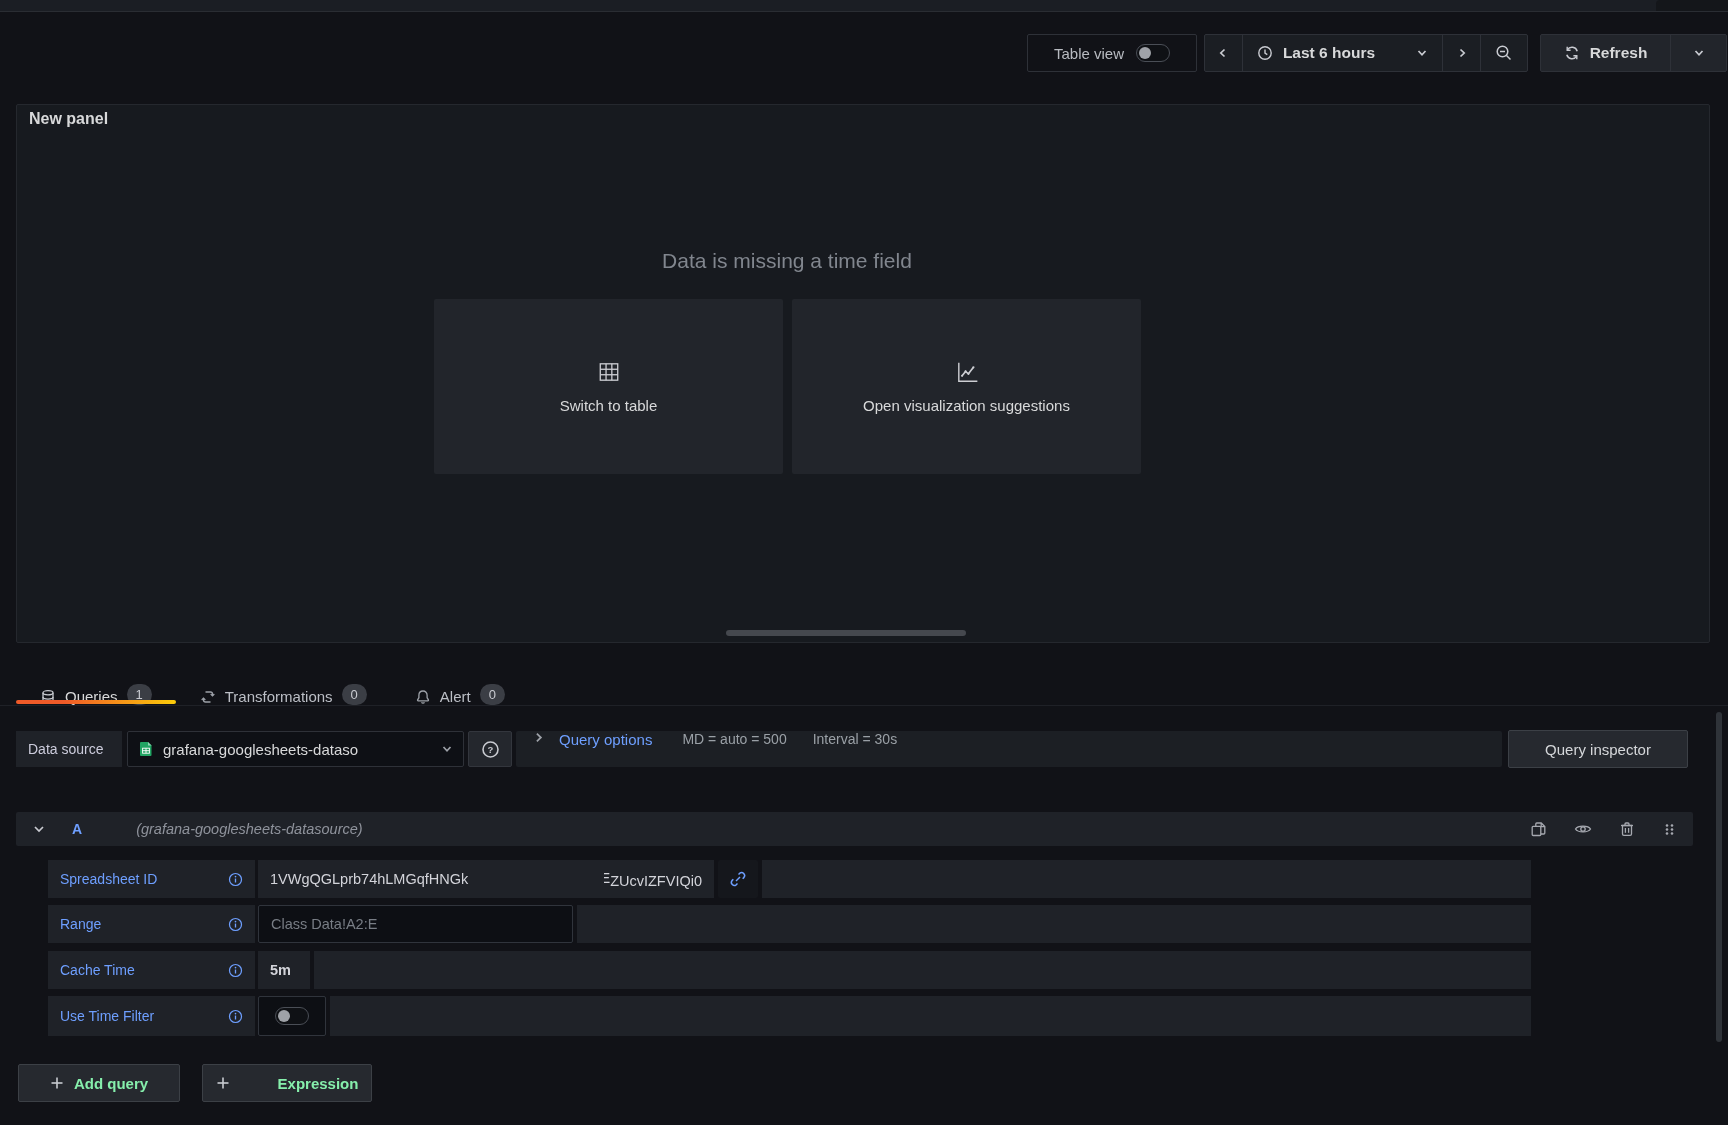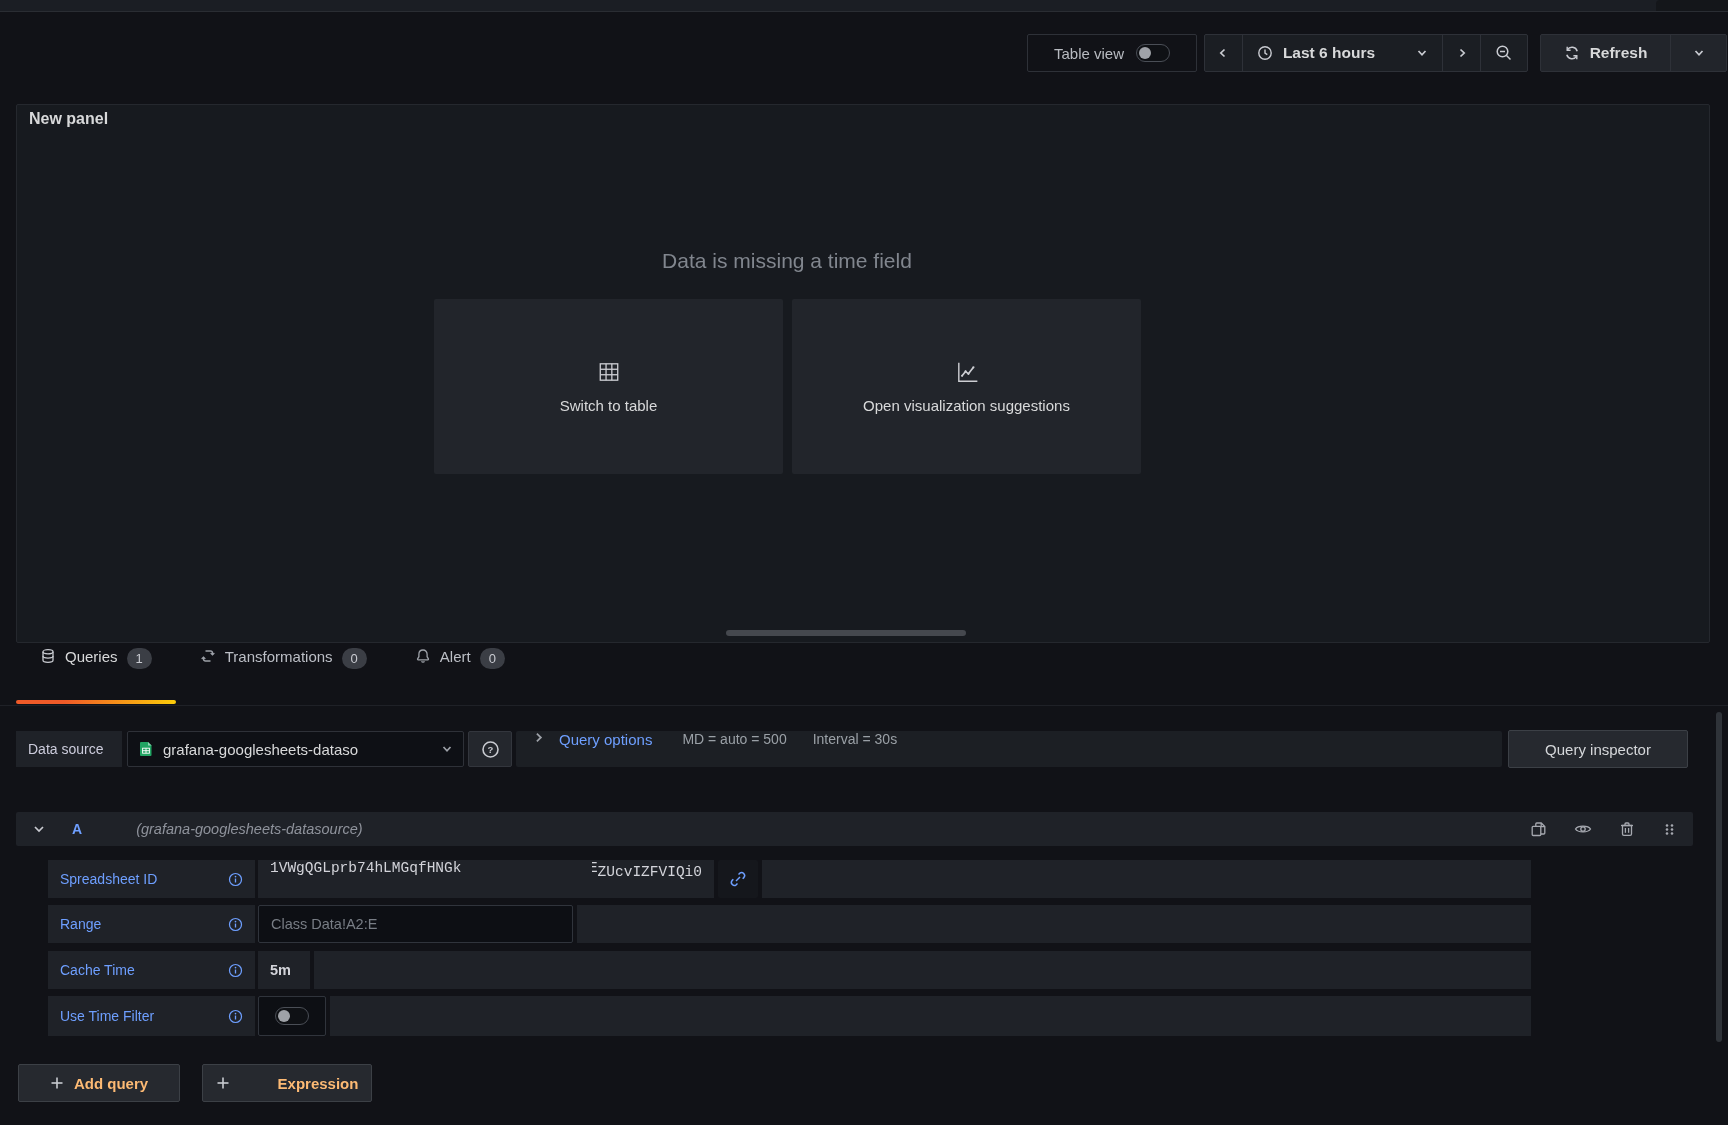--- a/index.html
+++ b/index.html
@@ -45,21 +45,21 @@
   .empty-msg { position:absolute; left:0; top:144px; width:1540px; text-align:center; font-size:21px; color:#81868e; }
   .cards { position:absolute; left:417px; top:194px; display:flex; gap:9px; }
   .card { width:349px; height:175px; background:#22252b; display:flex; flex-direction:column; align-items:center; justify-content:center; gap:13px; cursor:pointer; border-radius:2px; }
   .card .card-lbl { font-size:15px; color:#d8d9da; }
   .card .card-icon { color:#cdced3; }
 
   .drag-handle { left:726px; top:630px; width:240px; height:6px; background:#45484e; border-radius:3px; cursor:row-resize; }
 
   
   .tabs-bar { left:0; top:648px; width:1728px; height:58px; border-bottom:1px solid #1f2127; display:flex; align-items:stretch; padding-left:16px; }
-  .tab { position:relative; display:flex; align-items:flex-start; gap:9px; padding:0 24px; font-size:15px; color:#bcbfc6; cursor:pointer; }
+  .tab { position:relative; display:flex; align-items:flex-end; gap:9px; padding:0 24px; font-size:15px; color:#bcbfc6; cursor:pointer; }
   .tab .t-icon { color:#9da1a8; display:flex; }
   .tab.active { color:#d8d9da; }
   .tab.active .t-icon { color:#c9cbd1; }
   .tab-underline { position:absolute; left:0; right:0; bottom:1px; height:4px; border-radius:2px; background:linear-gradient(90deg,#f05a28 30%, #fbca0a 99%); }
   .badge { background:#3b3e45; color:#c9cbd1; font-size:13px; height:21px; padding:0 9px; border-radius:11px; display:flex; align-items:center; }
 
   
   .chip { background:#1f2228; display:flex; align-items:center; }
   .ds-label { left:16px; top:731px; width:106px; height:36px; padding:0 12px; font-size:14px; color:#ccccdc; }
   .ds-picker { left:127px; top:731px; width:337px; height:36px; background:#0e1015; border:1px solid #2e3138; border-radius:2px; display:flex; align-items:center; padding:0 10px; cursor:pointer; }
@@ -80,31 +80,31 @@
   .q-actions { margin-left:auto; display:flex; align-items:center; gap:27px; color:#a6a9b0; }
   .q-actions > span { display:flex; cursor:pointer; }
 
   .f-row { position:absolute; left:48px; width:1483px; height:38px; display:flex; }
   .f-label { width:207px; background:#1f2228; display:flex; align-items:center; padding:0 12px; }
   .f-label .f-text { color:#6e9fff; font-size:14px; cursor:pointer; }
   .f-label .info { margin-left:auto; color:#6e9fff; display:flex; cursor:pointer; }
   .f-gap3 { margin-left:3px; }
   .f-gap4 { margin-left:4px; }
   .filler { flex:1; background:#1f2228; }
-  .f-value { width:456px; background:#1f2228; display:flex; align-items:flex-start; padding:0 12px; font-size:14.5px; color:#d3d4da;font-family:Liberation Mono, monospace; }
+  .f-value { width:456px; background:#1f2228; display:flex; align-items:center; padding:0 12px; font-size:14.5px; color:#d3d4da; }
   .val-end-wrap { margin-left:auto; display:flex; }
   .val-end::before { content:"E"; display:inline-block; width:6px; overflow:hidden; direction:rtl; }
   .link-chip { width:40px; background:#15171c; display:flex; align-items:center; justify-content:center; color:#6e9fff; cursor:pointer; border-radius:2px; }
   .f-input { width:315px; background:#0d0f14; border:1px solid #30343c; border-radius:2px; color:#ccccdc; font-size:14.5px; padding:0 12px; outline:none; font-family:"Liberation Sans",sans-serif; }
   .f-input::placeholder { color:#787d85; }
   .chip-5m { width:52px; background:#1f2228; display:flex; align-items:center; padding-left:12px; font-size:14.5px; font-weight:600; color:#d3d4da; }
   .toggle-box { width:68px; background:#0d0f14; border:1px solid #30343c; border-radius:2px; display:flex; align-items:center; justify-content:center; }
 
   
-  .foot-btn { top:1064px; height:38px; background:#26292f; border:1px solid #3c4046; border-radius:2px; display:flex; align-items:center; justify-content:center; gap:10px; font-size:15px; font-weight:600; color:#fdba74; cursor:pointer; }
+  .foot-btn { top:1064px; height:38px; background:#26292f; border:1px solid #3c4046; border-radius:2px; display:flex; align-items:center; justify-content:center; gap:10px; font-size:15px; font-weight:600; color:#86efac; cursor:pointer; }
   .btn-addq { left:18px; width:162px; }
   .btn-expr { left:202px; width:170px;gap:48px; }
   .foot-btn .plus { display:flex; color:#c9cbd1; }
 
   .v-scroll { left:1716px; top:712px; width:6px; height:330px; background:#2f3339; border-radius:3px; cursor:grab; }
 
   svg { display:block; }
 </style>
 </head>
 <body>

